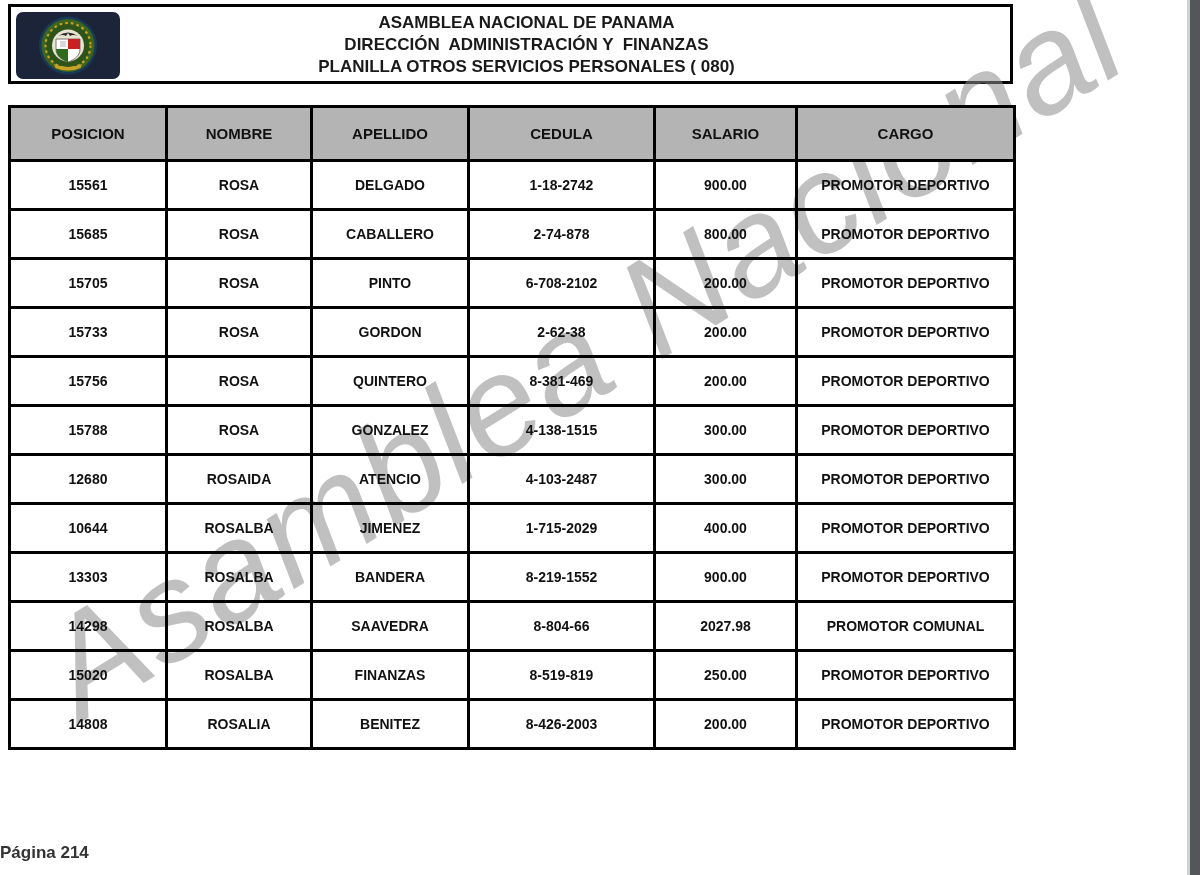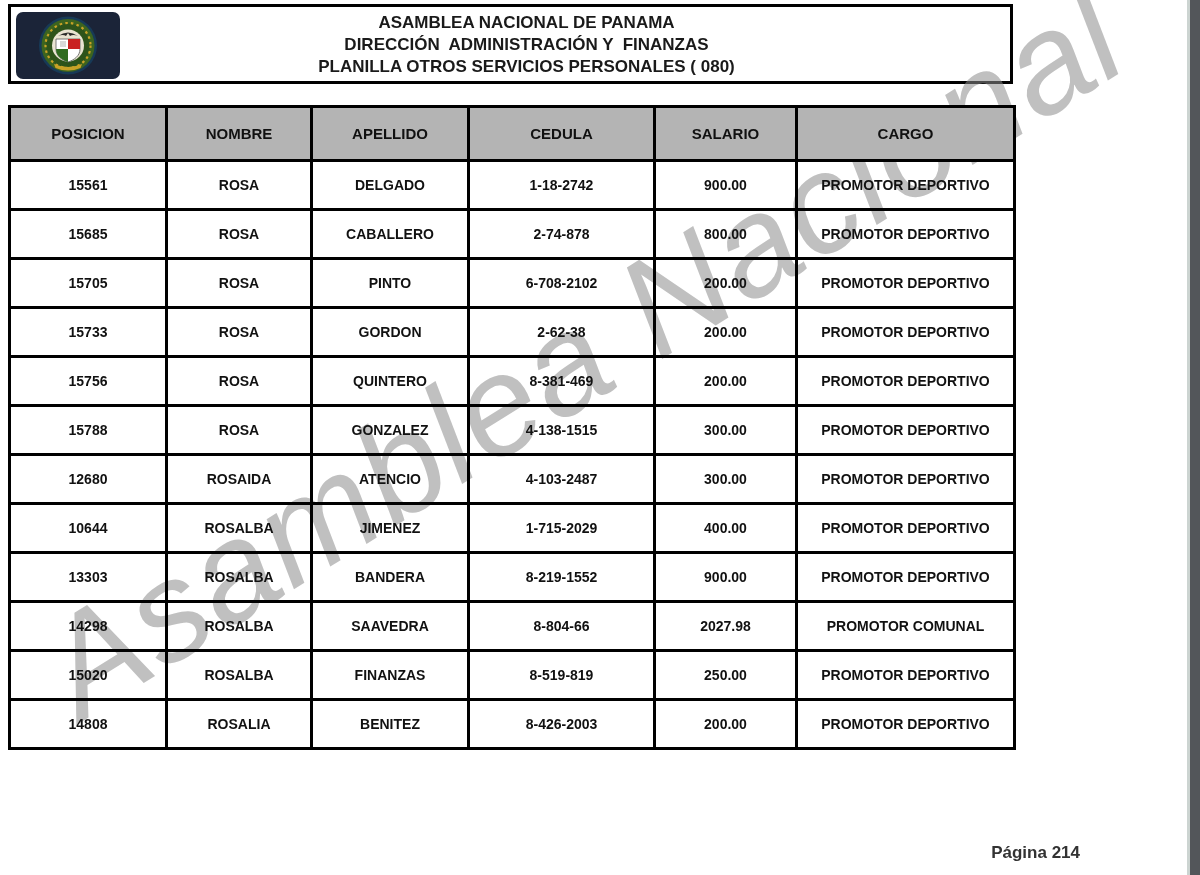--- a/index.html
+++ b/index.html
@@ -97,21 +97,21 @@
     background: transparent;
     font-size: 14px;
     font-weight: 700;
     color: #111111;
   }
 
   .page-footer {
     position: absolute;
     left: 0; top: 843px;
     width: 1080px;
-    text-align: right;
+    text-align: left;
     z-index: 2;
   }
   .page-footer span {
     font-size: 17px;
     font-weight: 600;
     color: #333333;
   }
 </style>
 </head>
 <body>

